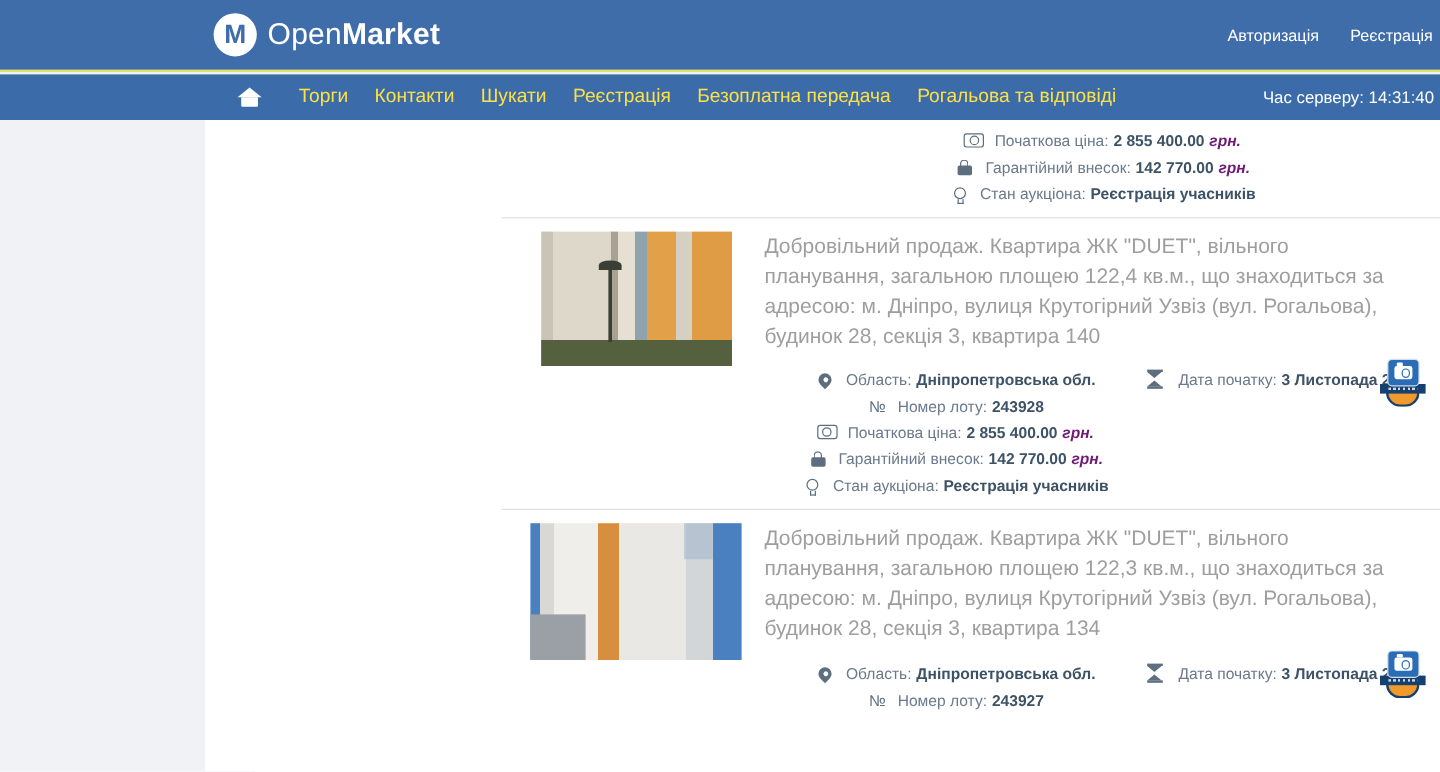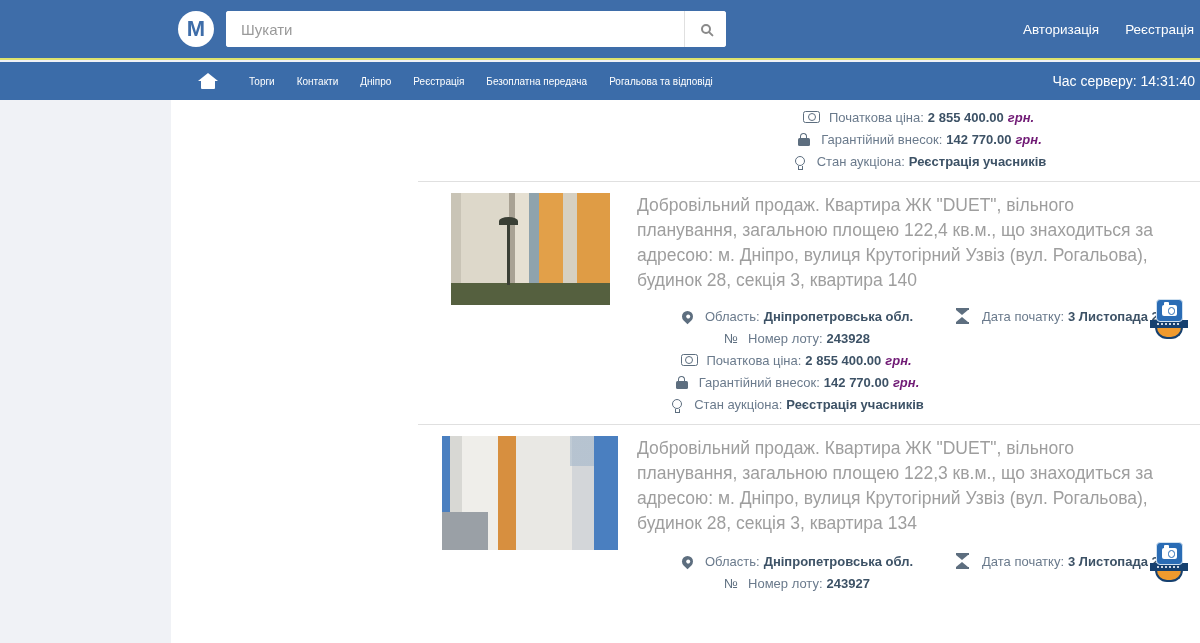--- a/index.html
+++ b/index.html
@@ -31,21 +31,21 @@
   .auth a { color:#fff; font-size:13.5px; text-decoration:none; cursor:pointer; }
 
   
   .navbar { position:absolute; left:0; top:62px; width:1200px; height:38px; background:#3b6ca9;
             display:flex; align-items:center; }
   .nav-home { margin-left:200px; margin-right:22px; cursor:pointer; display:inline-block; position:relative;
               width:16px; height:17px; }
   .icon-home-body { position:absolute; bottom:1px; left:1px; width:14px; height:8px; background:#fff; border-radius:0 0 1px 1px; }
   .icon-home-roof { position:absolute; top:0; left:-2px; border-left:10px solid transparent;
                     border-right:10px solid transparent; border-bottom:8px solid #fff; }
-  .nav-item { color:#ffffff; font-size:10px; padding:0 11px; cursor:pointer; white-space:nowrap; }
+  .nav-item { color:#fde047; font-size:16px; padding:0 11px; cursor:pointer; white-space:nowrap; }
   .server-time { margin-left:auto; color:#fff; font-size:14px; padding-right:5px; }
 
   
   .main { position:absolute; left:171px; top:100px; width:1029px; height:543px; background:#fff; overflow:hidden; }
   .lots { margin-left:247px; }
 
   .drow { display:flex; align-items:center; height:22px; font-size:13px; color:#6a7a8c; white-space:nowrap;justify-content:center; }
   .ico { width:18px; flex:none; display:flex; justify-content:center; align-items:center; margin-right:8px; }
   .v { font-weight:bold; color:#3d5266; margin-left:4px; }
   .u { font-weight:bold; font-style:italic; color:#701a75; margin-left:4px; }
@@ -114,41 +114,36 @@
                   border-radius:0 0 16px 16px; margin:-1px auto 0; }
 </style>
 </head>
 <body>
 
 <div class="topbar">
   <div class="brand">
     <div class="logo-circle">
       <span class="logo-m">M</span>
     </div>
-  </div>
-  <div class="searchbox">
-    <input type="text" placeholder="Шукати" style="">
-    <button class="search-btn">
-      <span class="icon-mag"></span>
-    </button>
+    <div class="brand-text"><span>Open</span><span class="bold">Market</span></div>
   </div>
   <div class="auth">
     <a>Авторизація</a>
     <a>Реєстрація</a>
   </div>
 </div>
 
 <div class="navbar">
   <span class="nav-home">
     <span class="icon-home-roof"></span>
     <span class="icon-home-body"></span>
   </span>
   <span class="nav-item">Торги</span>
   <span class="nav-item">Контакти</span>
-  <span class="nav-item">Дніпро</span>
+  <span class="nav-item">Шукати</span>
   <span class="nav-item">Реєстрація</span>
   <span class="nav-item">Безоплатна передача</span>
   <span class="nav-item">Рогальова та відповіді</span>
   <span class="server-time">Час серверу: 14:31:40</span>
 </div>
 
 <div class="main">
   <div class="lots">
 
     <div class="lot-partial">

